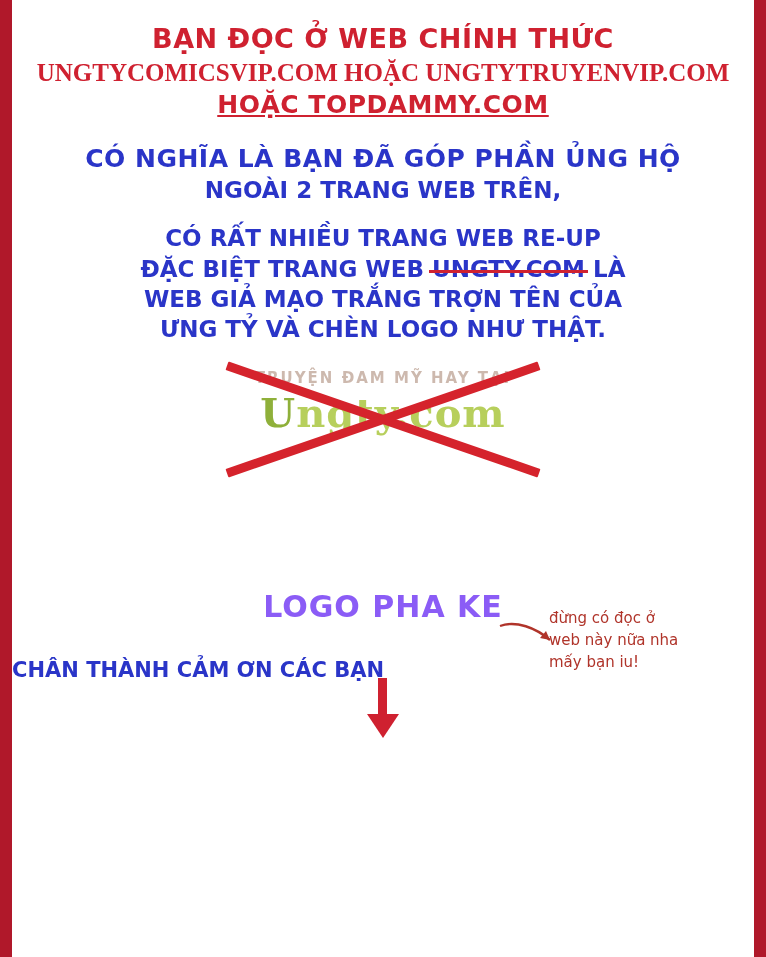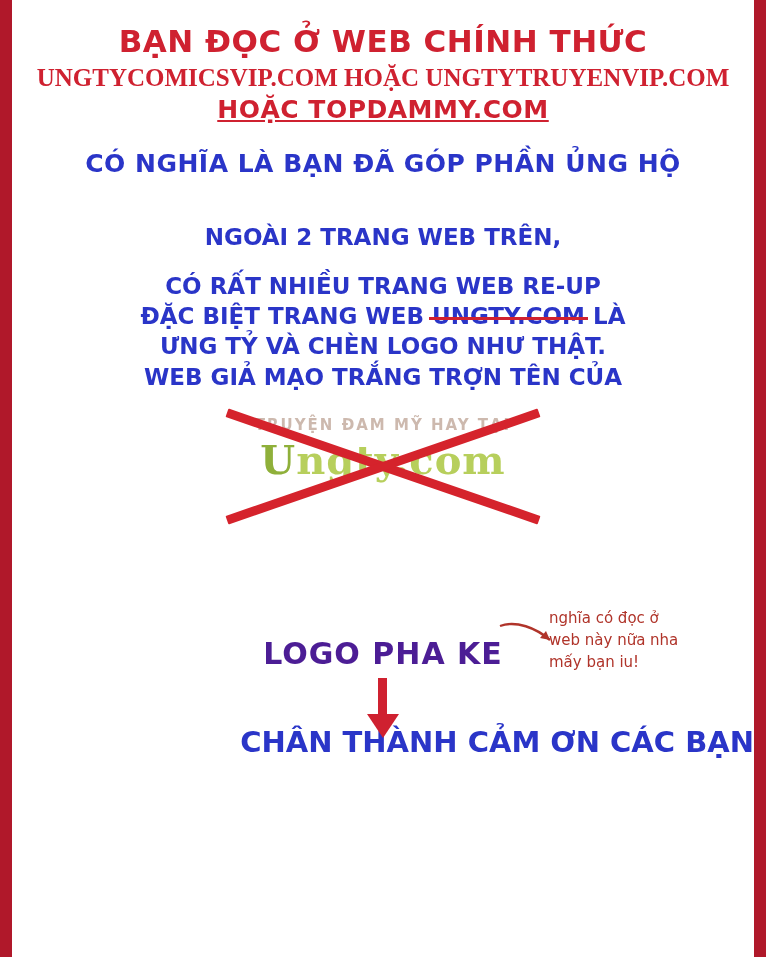--- a/index.html
+++ b/index.html
@@ -47,41 +47,41 @@
 
   
   .notice-red {
     color: #cf2130;
     font-size: 26px;
     line-height: 1.28;
     margin-top: 22px;
     font-variant: small-caps;
     text-transform: uppercase;
   }
-  .notice-red .l1 { font-size: 31px; }
+  .notice-red .l1 { font-size: 27px; }
   .notice-red .l2 { font-size: 25px; letter-spacing: 0px; font-family: Liberation Serif, serif; }
   .notice-red .l3 { font-size: 25px; text-decoration: underline; }
 
   .notice-blue {
     color: #2a35c8;
     font-size: 25px;
     line-height: 1.3;
     margin-top: 22px;
     text-transform: uppercase;
   }
 
   .para {
     color: #2a35c8;
     font-size: 23px;
     line-height: 1.32;
     text-transform: uppercase;
     font-weight: bold;
     text-align: center;
   }
-  .para.p1 { margin-top: 42px; }
+  .para.p1 { }
   .para.p2 { margin-top: 18px; }
 
   .strike-wrap {
     position: relative;
     display: inline-block;
   }
   .strike-wrap .bar {
     position: absolute;
     left: -3px;
     right: -3px;
@@ -151,35 +151,35 @@
   }
 
   .down-arrow {
     position: absolute;
     left: 50%;
     transform: translateX(-50%);
   }
 
   .logo-fake-label {
     text-align: center;
-    color: #4c1d95;
+    color: #8b5cf6;
     font-size: 30px;
     font-weight: bold;
     letter-spacing: 1px;
     margin-top: 4px;
   }
 
   .thanks {
     color: #2a35c8;
-    font-size: 29px;
+    font-size: 21px;
     line-height: 1.32;
     text-transform: uppercase;
     font-weight: bold;
-    text-align: right;
-    margin-top: 52px;
+    text-align: left;
+    margin-top: 33px;
   }
 </style>
 </head>
 <body>
 
 <div class="page">
 
   <div class="edge edge-left"></div>
   <div class="edge edge-right"></div>
 
@@ -197,33 +197,33 @@
 
     <div class="para p1">
       <div>Ngoài 2 trang web trên,</div>
     </div>
 
     <div class="para p2">
       <div>Có rất nhiều trang web re-up</div>
       <div>
         <span>Đặc biệt trang web </span><span class="strike-wrap"><span>ungty.com</span><span class="bar"></span></span><span> là</span>
       </div>
+      <div>web giả mạo trắng trợn tên của</div>
       <div>ưng tỷ và chèn logo như thật.</div>
-      <div>web giả mạo trắng trợn tên của</div>
     </div>
 
     <div class="logo-zone">
       <div class="logo-top-text">truyện đam mỹ hay tại</div>
       <div class="logo-main"><span class="u">U</span><span>ngty.com</span></div>
       <div class="x-line x1"></div>
       <div class="x-line x2"></div>
     </div>
 
     <div class="side-note" style="left: 537px; top: 608px;">
-      <div>nghĩa có đọc ở</div>
+      <div>đừng có đọc ở</div>
       <div>web này nữa nha</div>
       <div>mấy bạn iu!</div>
     </div>
 
     <svg class="arrow-curve" style="left: 486px; top: 618px;" width="60" height="40" viewBox="0 0 60 40">
       <path d="M2 8 C 18 2, 38 10, 52 22" stroke="#b0342a" stroke-width="2.4" fill="none"></path>
       <path d="M52 22 L 42 20 L 48 13 Z" fill="#b0342a"></path>
     </svg>
 
     <svg class="down-arrow" style="top: 678px;" width="36" height="62" viewBox="0 0 36 62">

